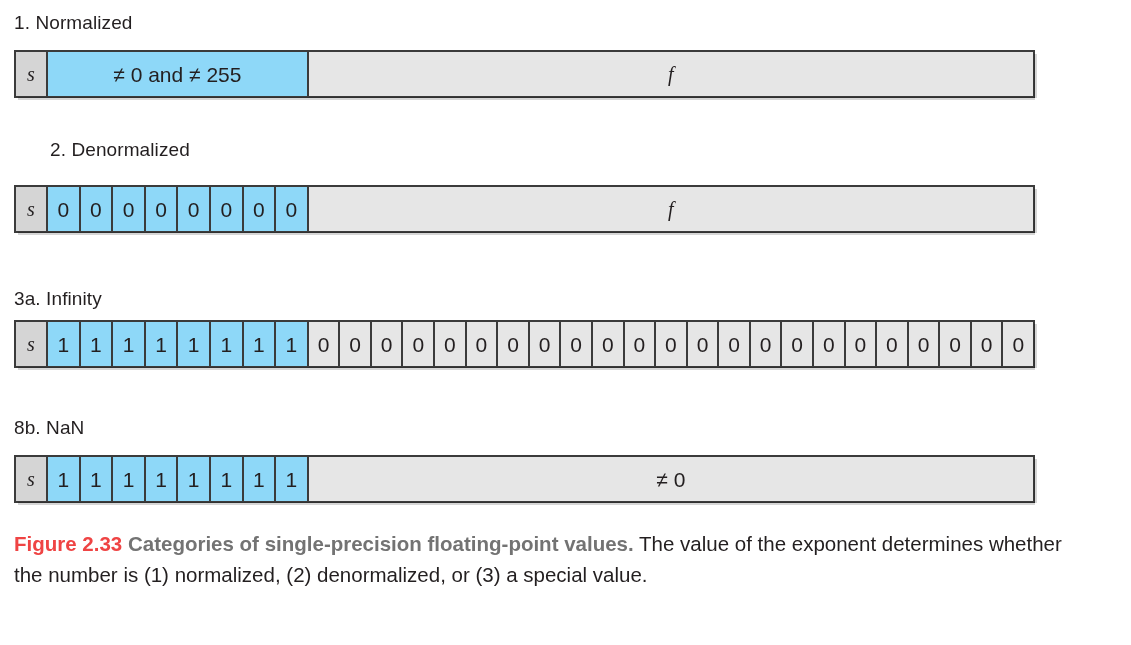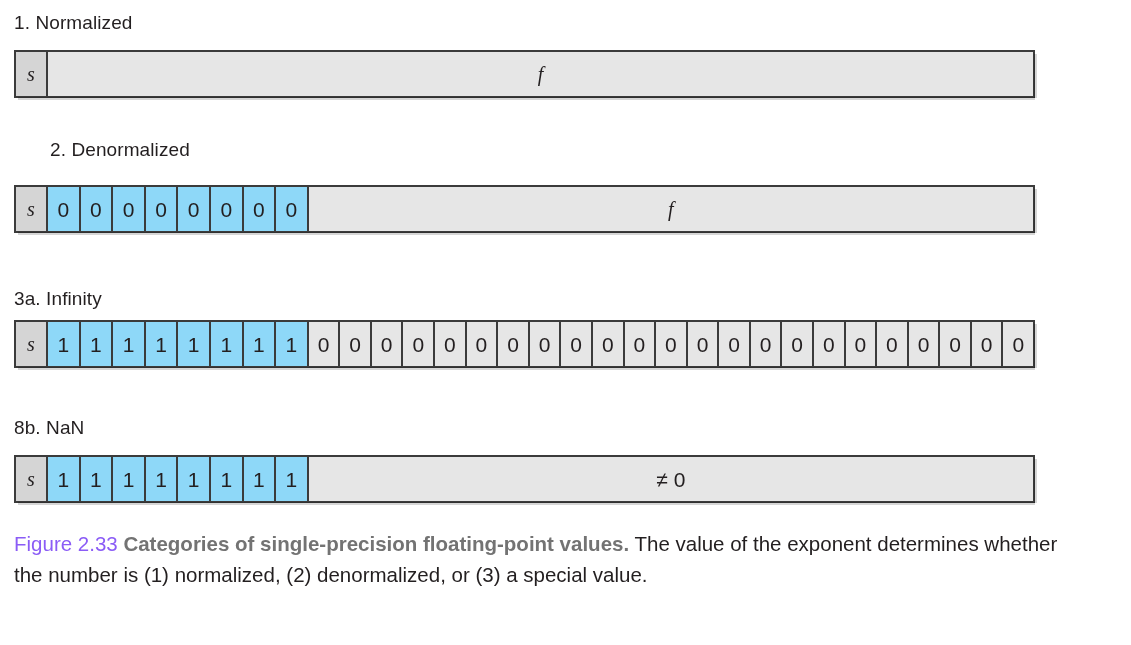--- a/index.html
+++ b/index.html
@@ -147,40 +147,43 @@
     position: absolute;
     left: 14px;
     top: 528px;
     width: 1050px;
     font-size: 20.5px;
     line-height: 31px;
     color: #231f20;
     font-family: "Liberation Sans", sans-serif;
   }
   #caption .fig-no {
-    color: #8b5cf6;
-    font-weight: normal;
+    color: #ef4444;
+    font-weight: bold;
   }
   #caption .cap-title {
     font-weight: bold;
     color: #737373;
   }
   #caption .cap-body {
     font-weight: normal;
   }
 </style>
 </head>
 <body>
 
 <div id="figure-root">
 
   <div id="rows-host">
       <div class="section-label" style="top: 12px;">1. Normalized</div>
       <div class="bitfield" style="top: 50px;">
         <div class="cell cell-sign">s</div>
+        <div class="exp-block">
+          <div class="cell cell-exp wide" style="width: 260.8px;">≠ 0 and ≠ 255</div>
+        </div>
         <div class="frac-block">
           <div class="cell cell-frac wide">f</div>
         </div>
       </div>
       <div class="section-label" style="top: 139px; margin-left: 36px;">2. Denormalized</div>
       <div class="bitfield" style="top: 185px;">
         <div class="cell cell-sign">s</div>
         <div class="exp-block">
           <div class="cell cell-exp" style="width: 32.6px;">0</div>
           <div class="cell cell-exp" style="width: 32.6px;">0</div>

